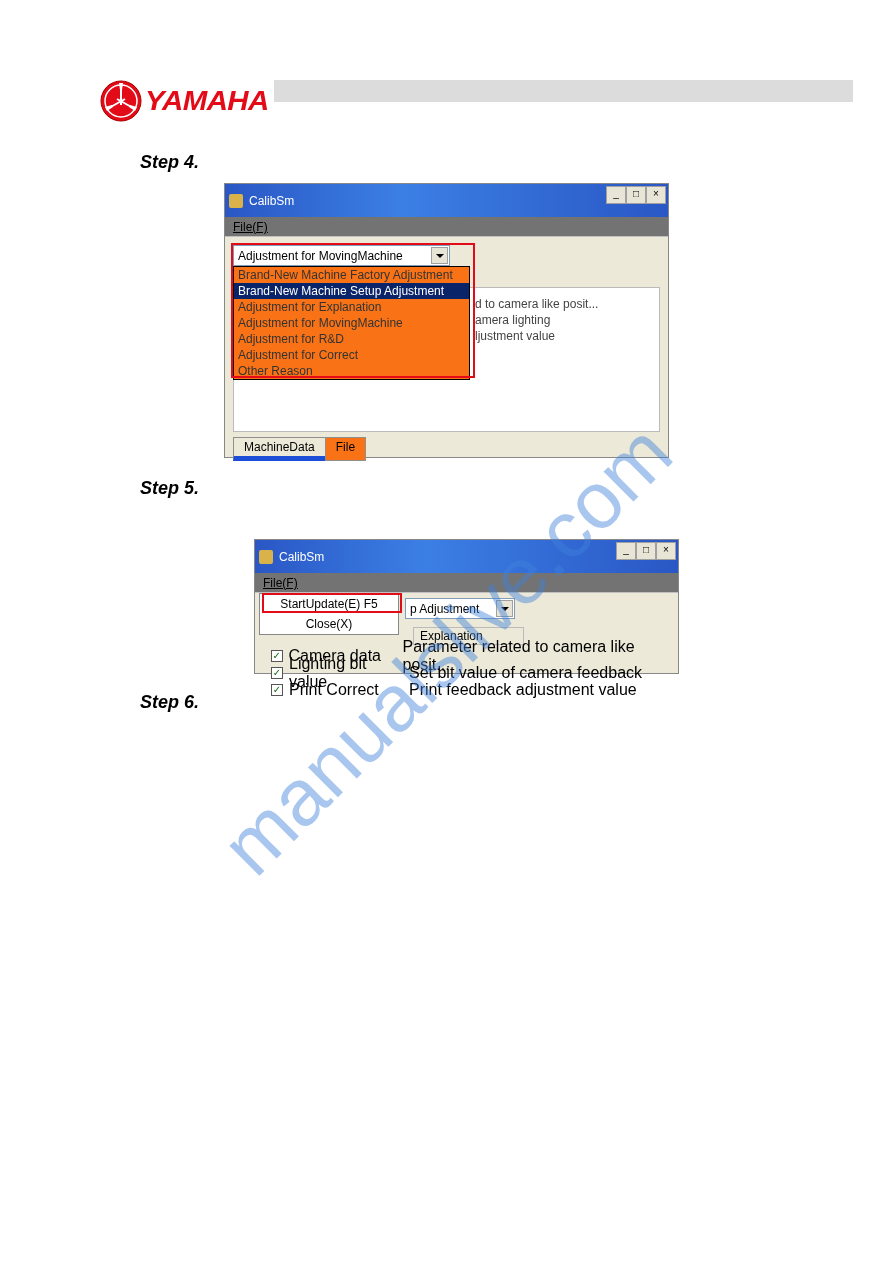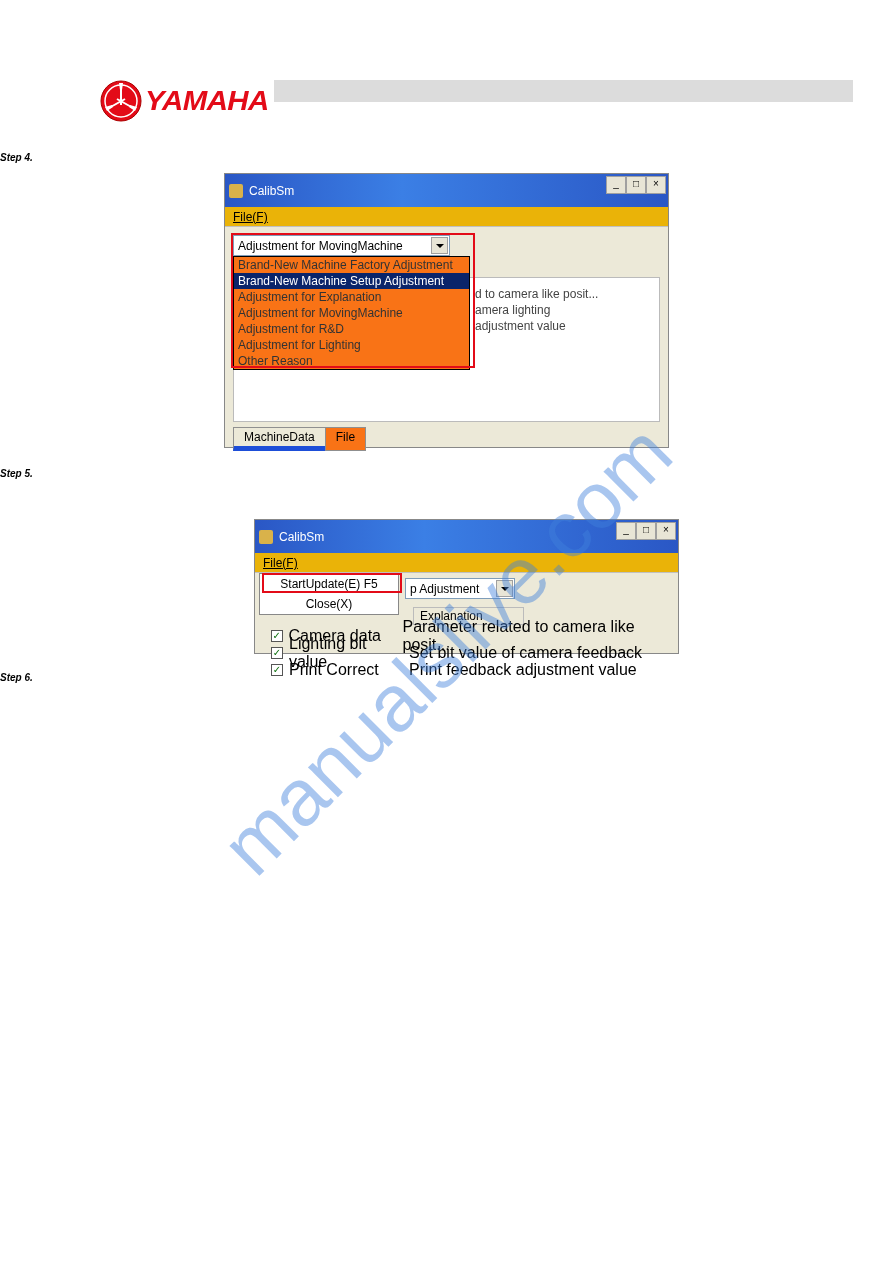--- a/index.html
+++ b/index.html
@@ -47,21 +47,22 @@
   .brand-line {
     flex: 1;
     height: 22px;
     background: #dcdcdc;
     margin-left: 8px;
   }
   .step-label {
     font-family: Arial, sans-serif;
     font-weight: bold;
     font-style: italic;
-    font-size: 10px;
+    font-size: 18px;
+    margin-left: 140px;
     margin-top: 12px;
     margin-bottom: 10px;
   }
   
   .win {
     position: relative;
     margin: 0 auto;
     background: #ece9d8;
     border: 1px solid #888;
   }
@@ -93,21 +94,21 @@
     background: #e8e5d6;
     border: 1px solid #a0a0a0;
     font-size: 10px;
     line-height: 14px;
     text-align: center;
     color: #000;
     font-family: "Arial", sans-serif;
   }
   .menubar {
     height: 20px;
-    background: #eab308;
+    background: #737373;
     font-size: 12px;
     padding-left: 8px;
     display: flex;
     align-items: center;
     border-bottom: 1px solid #c0c0c0;
     text-decoration: underline;
   }
   .menubar span { text-decoration: underline; }
   
   .s4win { width: 445px; height: 275px; }
@@ -299,30 +300,30 @@
         <span>Adjustment for MovingMachine</span>
         <span class="combo-arrow"></span>
       </div>
 
       <div class="dropdown">
         <div class="opt">Brand-New Machine Factory Adjustment</div>
         <div class="opt sel">Brand-New Machine Setup Adjustment</div>
         <div class="opt">Adjustment for Explanation</div>
         <div class="opt">Adjustment for MovingMachine</div>
         <div class="opt">Adjustment for R&amp;D</div>
-        <div class="opt">Adjustment for Lighting</div>
+        <div class="opt">Adjustment for Correct</div>
         <div class="opt">Other Reason</div>
       </div>
 
       <div class="highlight-red-1"></div>
 
       <div class="hidden-table">
         <div>d to camera like posit...</div>
         <div>amera lighting</div>
-        <div>adjustment value</div>
+        <div>ljustment value</div>
       </div>
 
       <div class="tabs">
         <div class="tab active">MachineData</div>
         <div class="tab">File</div>
       </div>
     </div>
   </div>
 
   <div class="step-label" style="margin-top:20px;">Step 5.</div>

